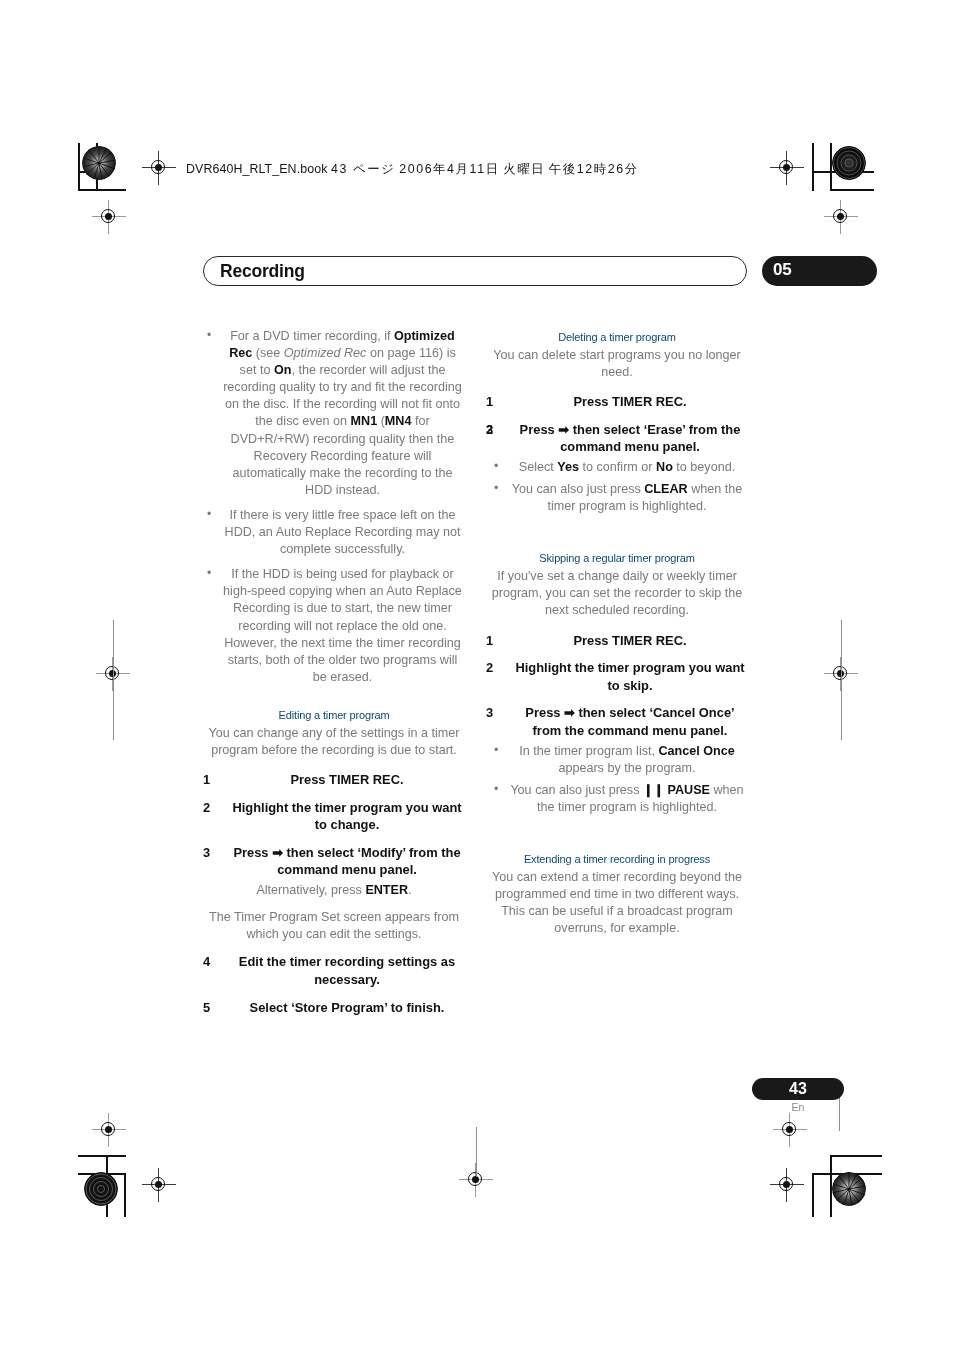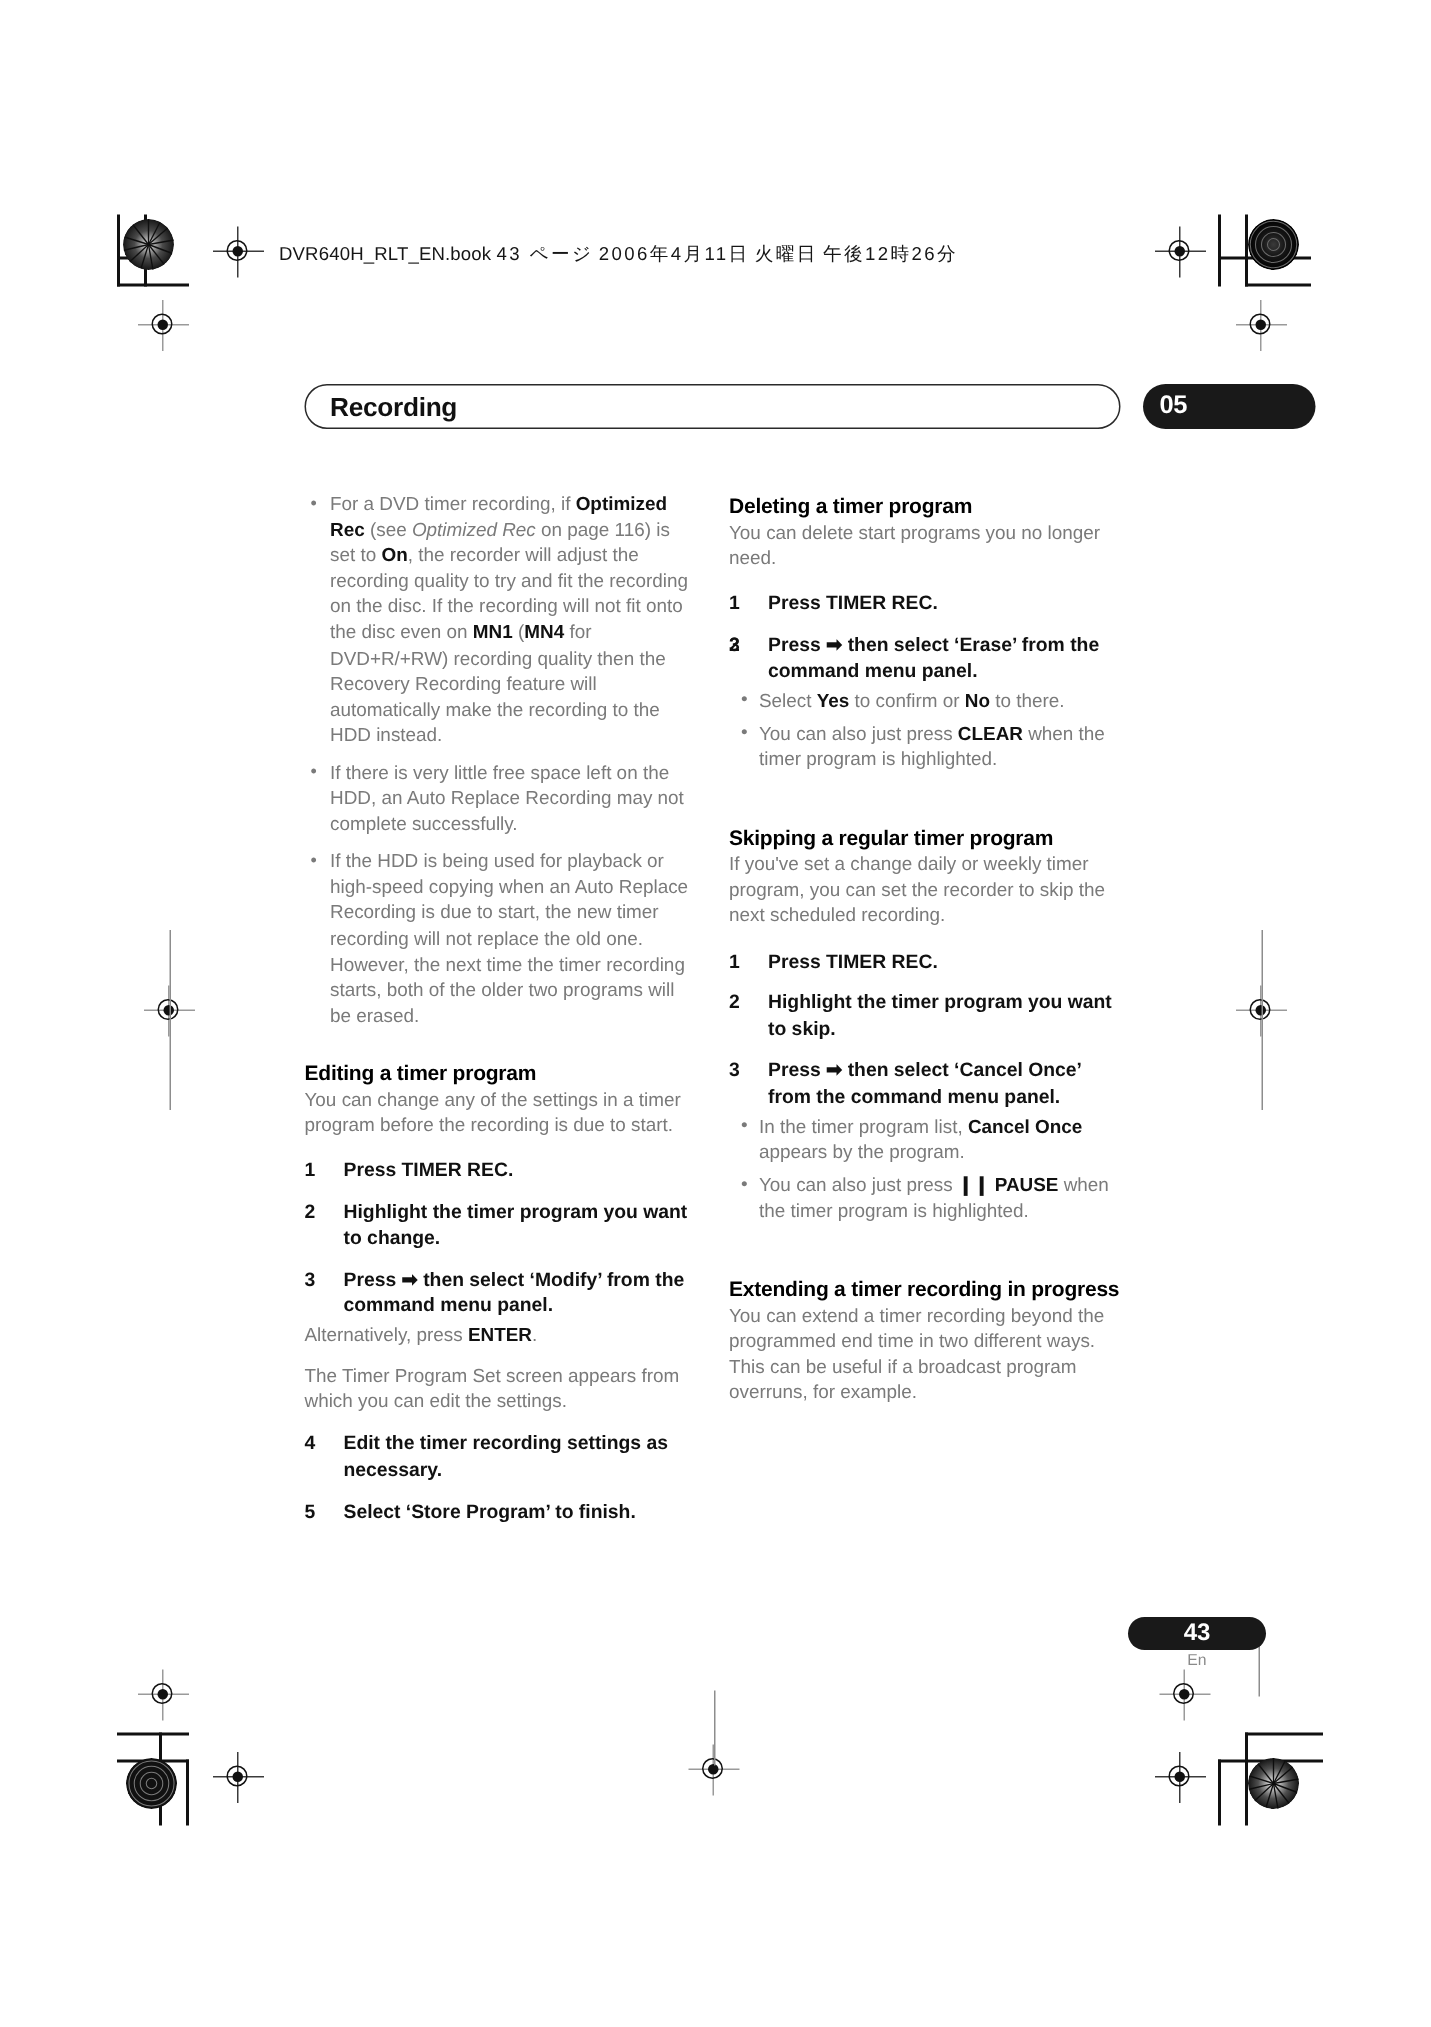--- a/index.html
+++ b/index.html
@@ -118,20 +118,21 @@
     color: #fff;
     letter-spacing: -0.3px;
     text-align: right;
   }
 
   
   .col {
     position: absolute;
     width: 262px;
     top: 328px;
+    text-align: center;
   }
   .col.left  { left: 203px; }
   .col.right { left: 486px; }
 
   .bullets { margin: 0; padding: 0; list-style: none; }
   .bullets li {
     position: relative;
     padding-left: 17px;
     font-size: 12.6px;
     line-height: 17.1px;
@@ -143,23 +144,23 @@
     position: absolute;
     left: 4px;
     top: -1px;
     color: #7a7a7a;
     font-size: 12px;
   }
   .bullets li b { color: #111; font-weight: bold; }
   .bullets li i { font-style: italic; }
 
   h2.sect {
-    font-size: 14px;
-    font-weight: bold;
-    color: #000000;
+    font-size: 11px;
+    font-weight: normal;
+    color: #0c4a6e;
     margin: 0 0 1px 0;
     line-height: 18px;
     letter-spacing: -0.15px;
   }
   p.lead {
     font-size: 12.6px;
     line-height: 17.1px;
     color: #7a7a7a;
     margin: 0 0 12px 0;
   }
@@ -495,21 +496,21 @@
 
   <p class="step">
     <span class="num">2</span>
   </p>
 
   <p class="step tight">
     <span class="num">3</span><span>Press </span><span>➡</span><span> then select ‘Erase’ from the command menu panel.</span>
   </p>
   <ul class="subbul">
     <li>
-      <span>Select </span><b>Yes</b><span> to confirm or </span><b>No</b><span> to there.</span>
+      <span>Select </span><b>Yes</b><span> to confirm or </span><b>No</b><span> to beyond.</span>
     </li>
     <li>
       <span>You can also just press </span><b>CLEAR</b><span> when the timer program is highlighted.</span>
     </li>
   </ul>
 
   <div class="gap-lg"></div>
 
   <h2 class="sect">Skipping a regular timer program</h2>
   <p class="lead">If you've set a change daily or weekly timer program, you can set the recorder to skip the next scheduled recording.</p>

